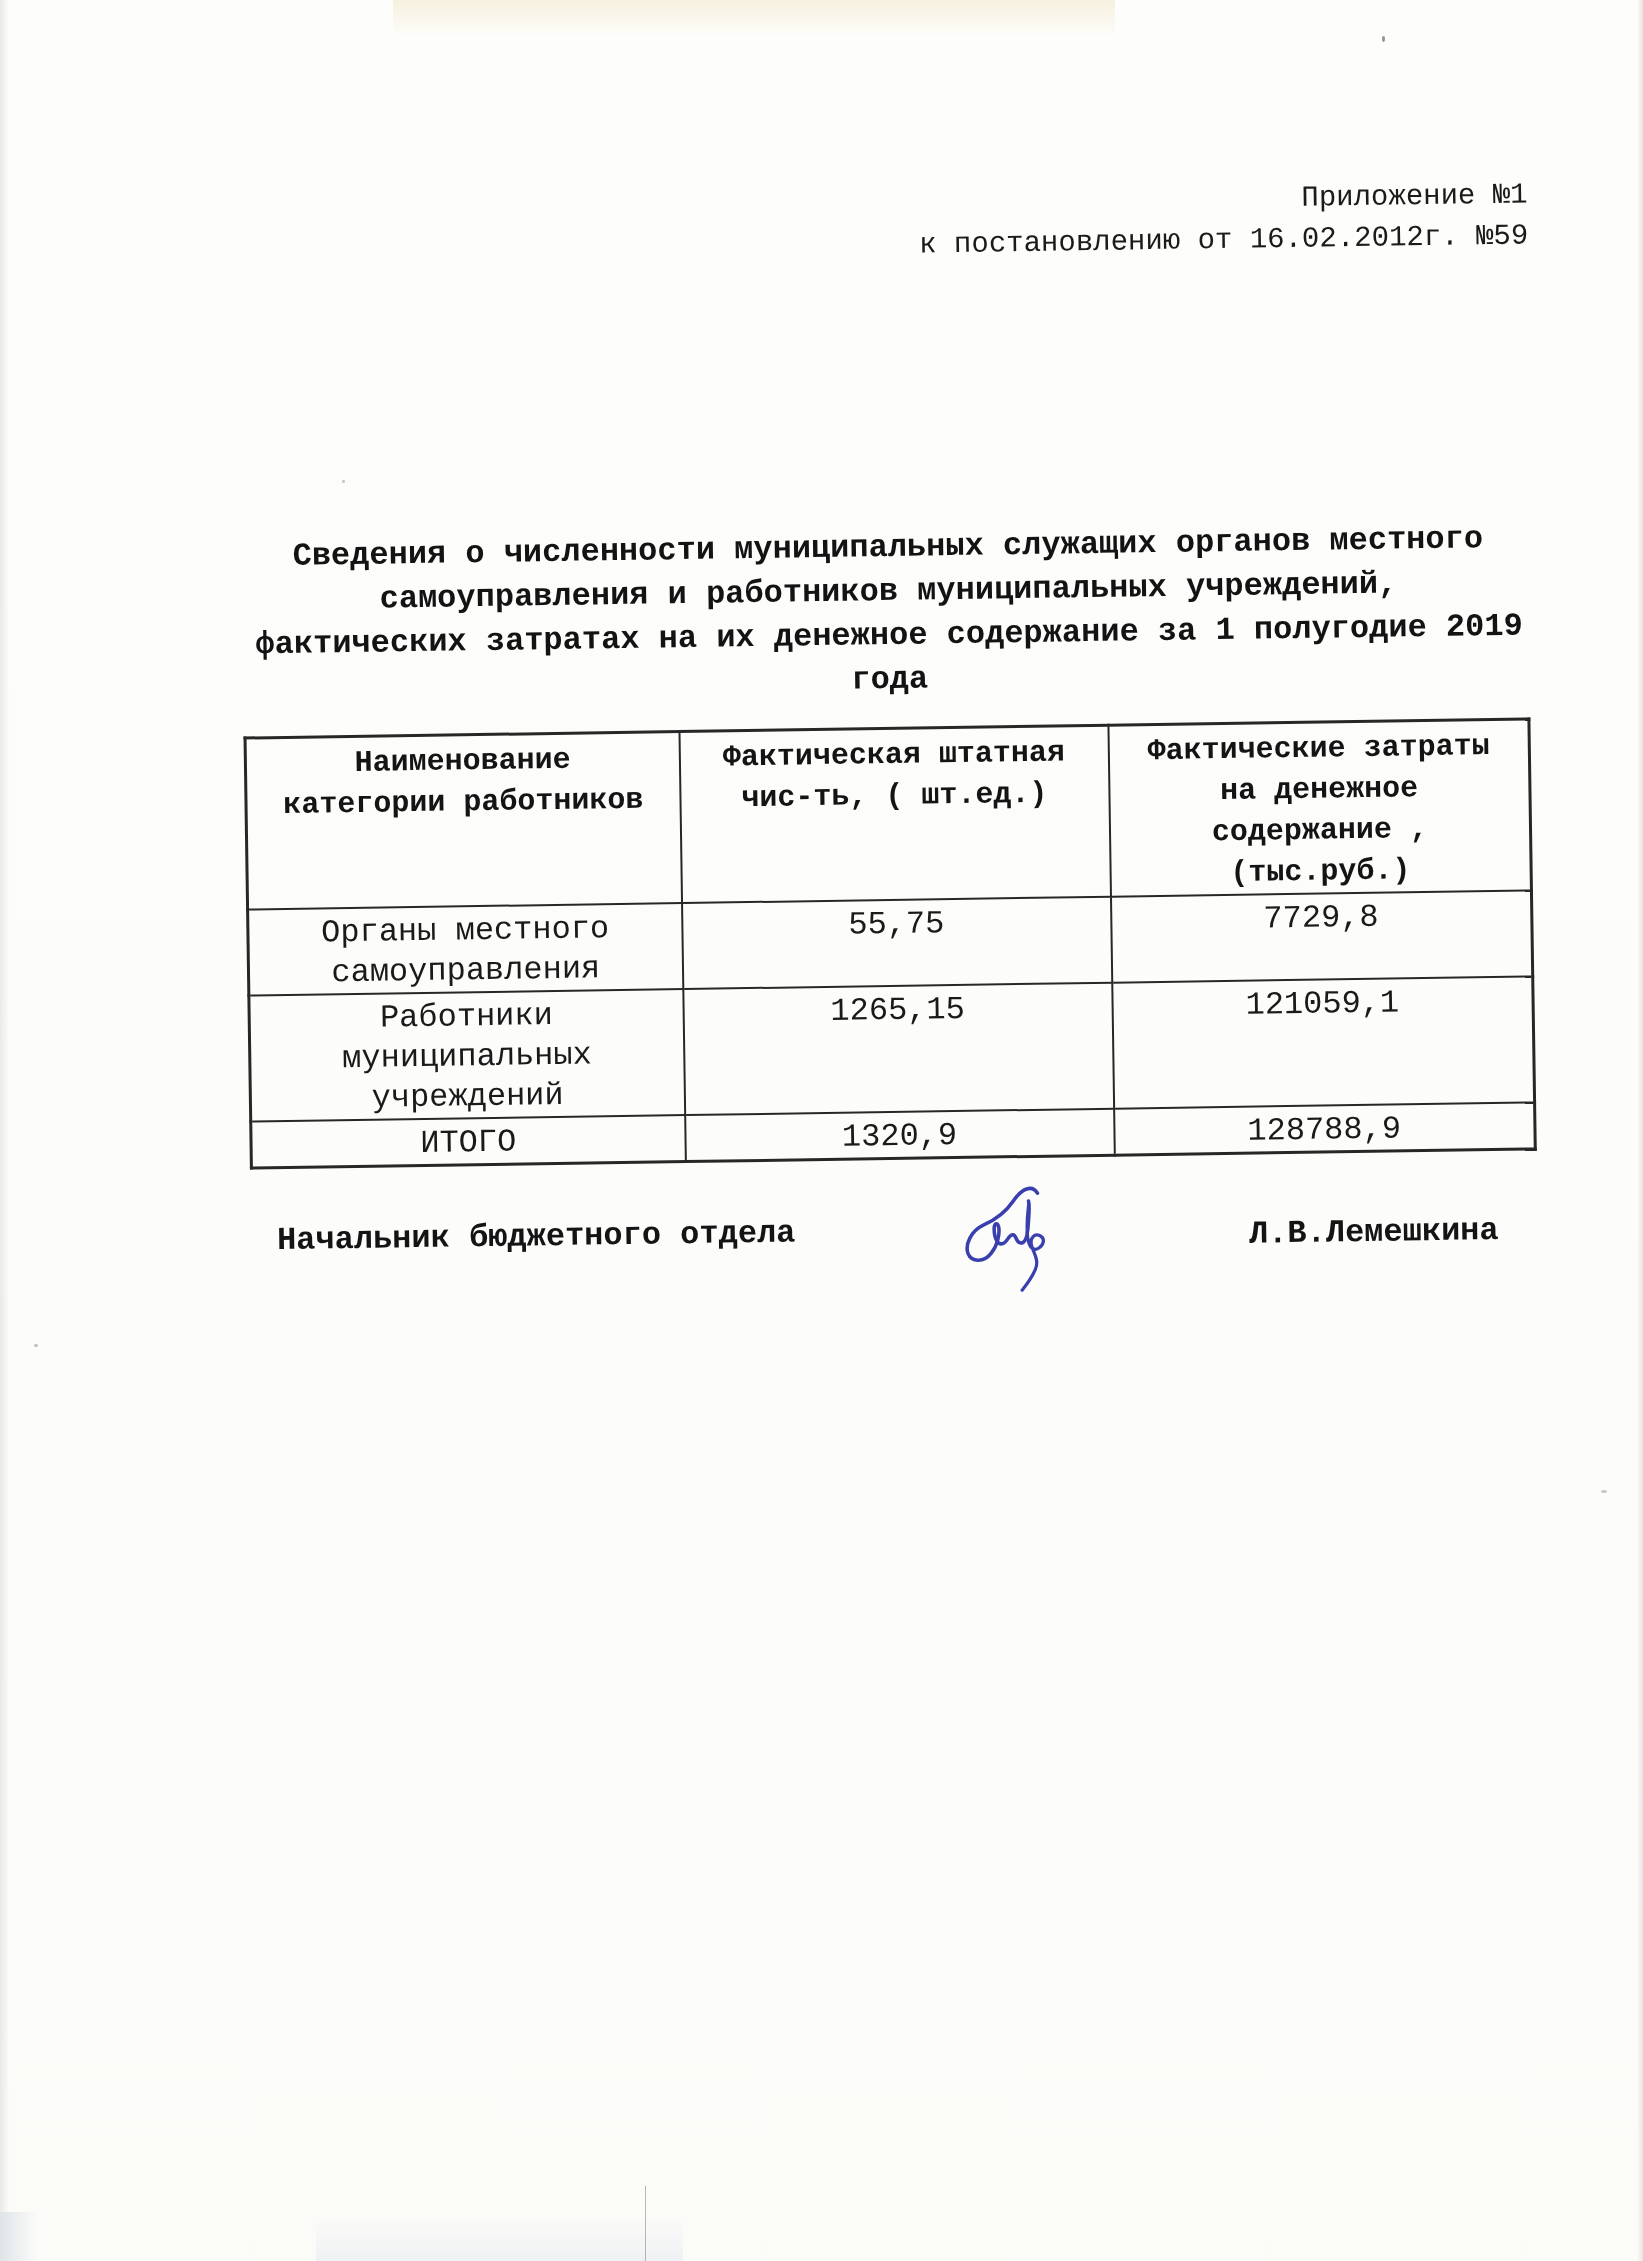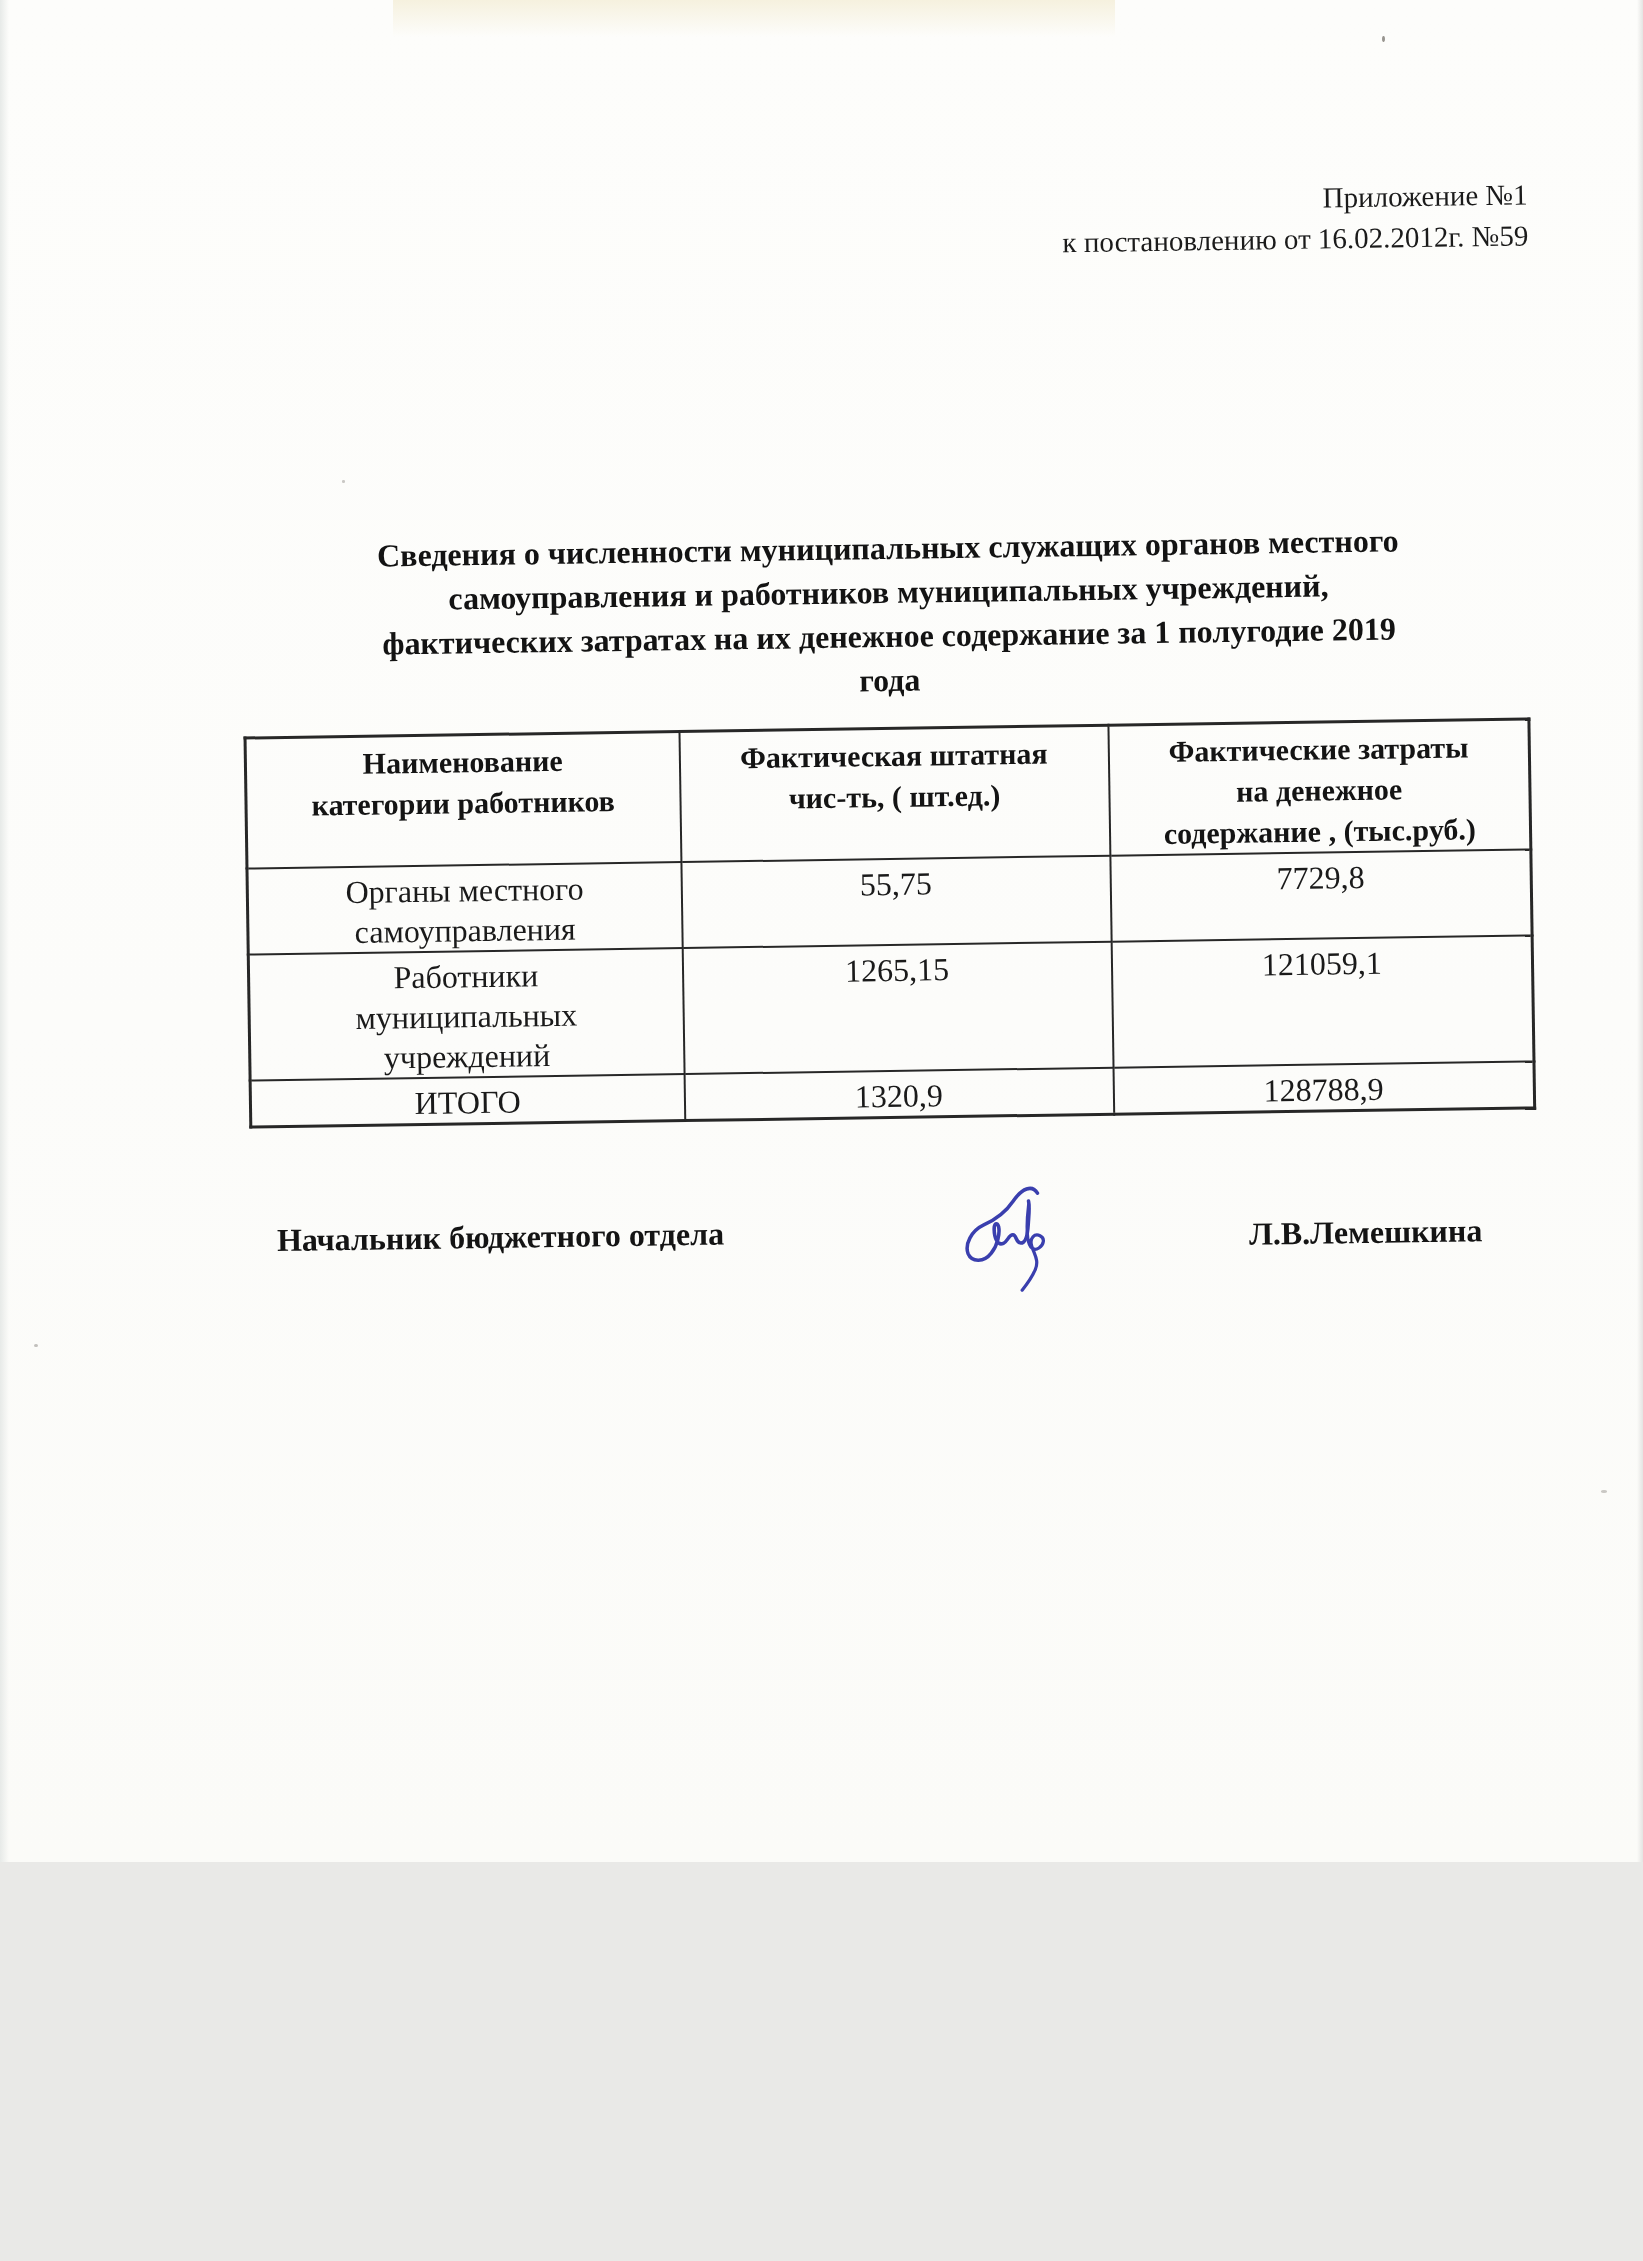--- a/index.html
+++ b/index.html
@@ -1,19 +1,19 @@
 <!DOCTYPE html>
 <html style="font-size:10.3px"><head>
 <meta charset="utf-8">
 <style>
   html,body{margin:0;padding:0;background:#e9e9e7;}
   .page{
-    position:relative;width:1643px;height:1862px;overflow:hidden;
+    position:relative;width:1643px;height:2261px;overflow:hidden;
     background:linear-gradient(180deg,#fdfdfb 0%,#fcfcfa 55%,#fbfbf8 100%);
-    font-family:Liberation Serif, serif;color:#1c1c1c;
+    font-family:Liberation Mono, monospace;color:#1c1c1c;
   }
   
   .edge-left{position:absolute;left:0;top:0;width:9px;height:2261px;background:linear-gradient(90deg,#e7eae8,rgba(231,234,232,0));}
   .edge-right{position:absolute;right:0;top:0;width:6.4px;height:2261px;background:linear-gradient(270deg,#e4e4e2,rgba(228,228,226,0));}
   .band-top{position:absolute;left:393px;top:0;width:722px;height:37px;
     background:linear-gradient(180deg,rgba(240,231,199,.55),rgba(240,231,199,0));}
   .corner-bl{position:absolute;left:0;top:2212px;width:37px;height:50px;background:linear-gradient(90deg,#e0e5e9,rgba(224,229,233,0));}
   .tint-bottom{position:absolute;left:316px;top:2217px;width:367px;height:44px;background:linear-gradient(180deg,rgba(226,232,240,0),rgba(226,232,240,.5));}
   .hairline-bottom{position:absolute;left:645px;top:2186px;width:1.3px;height:75px;background:#8d7b6c;opacity:.55;}
   .speck{position:absolute;border-radius:50%;background:#55504a;}

